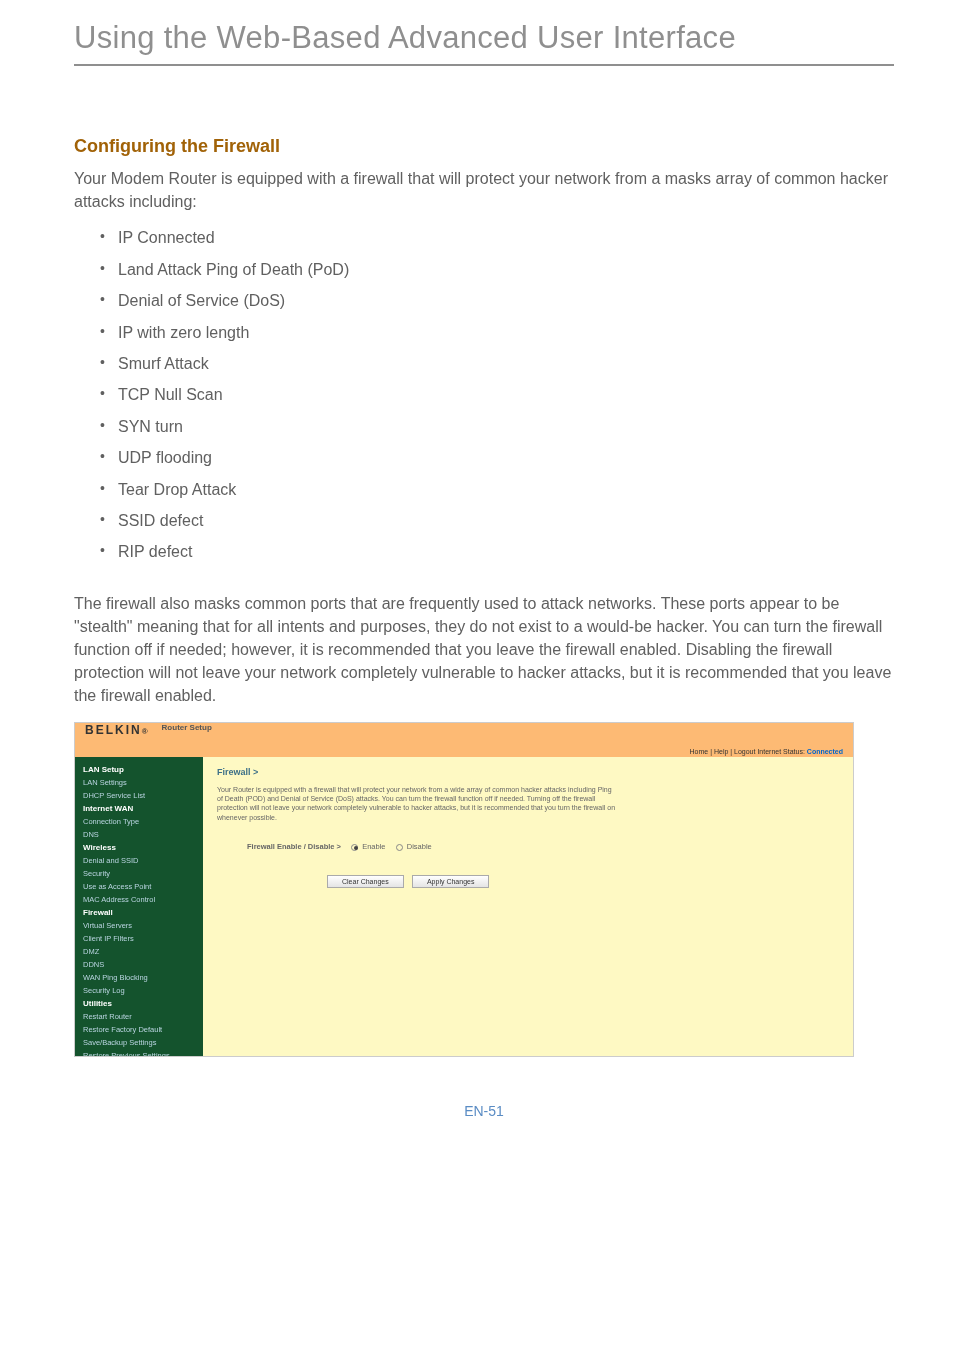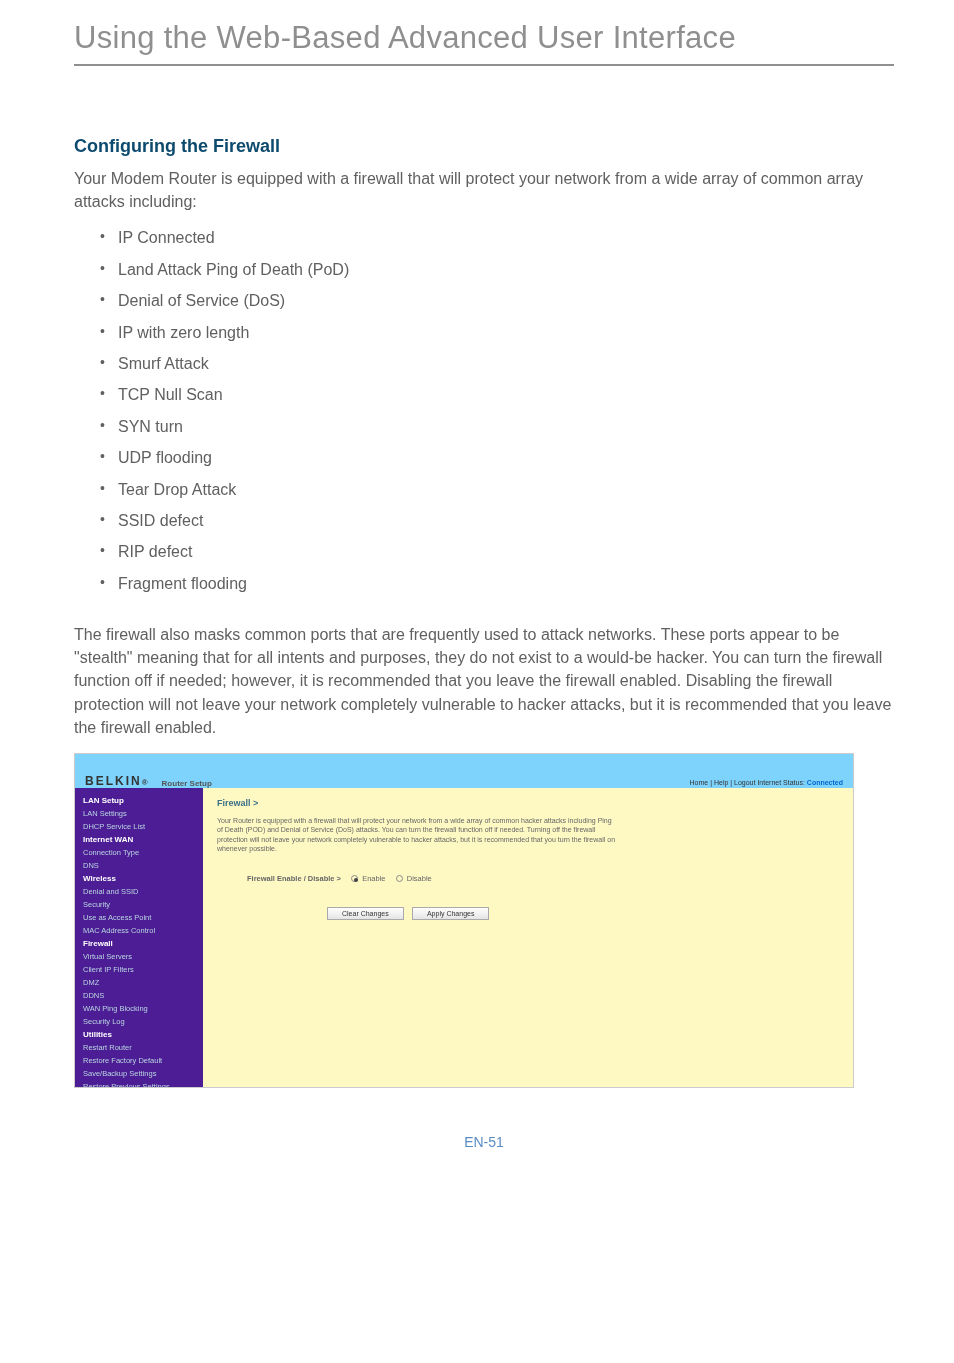--- a/index.html
+++ b/index.html
@@ -21,21 +21,21 @@
       letter-spacing: 0.3px;
     }
     .title-rule {
       border: none;
       border-top: 2px solid #8f8f8f;
       margin-bottom: 70px;
     }
     .section-heading {
       font-size: 18px;
       font-weight: bold;
-      color: #0c4a6e;
+      color: #a16207;
       margin-bottom: 10px;
       margin-top: 24px;
     }
     .body-text {
       font-size: 16px;
       line-height: 1.45;
       color: #606060;
       margin-bottom: 14px;
     }
     .bullets {
@@ -65,22 +65,22 @@
       width: 780px;
       height: 335px;
       margin-top: 10px;
       position: relative;
       font-size: 8px;
       overflow: hidden;
     }
     .router-header {
       height: 34px;
       display: flex;
-      align-items: flex-end;
-      background: #7dd3fc;
+      align-items: flex-start;
+      background: #fdba74;
       padding: 0 10px;
       position: relative;
     }
     .brand {
       font-weight: bold;
       font-size: 12px;
       letter-spacing: 2px;
       color: #333;
     }
     .brand-sub {
@@ -96,21 +96,21 @@
       font-size: 7px;
       color: #333;
     }
     .header-links .status-connected { color: #0066cc; font-weight: bold; }
     .router-body {
       display: flex;
       height: calc(100% - 34px);
     }
     .sidebar {
       width: 128px;
-      background: #4c1d95;
+      background: #14532d;
       padding: 6px 0;
       overflow: hidden;
     }
     .sidebar .nav-group {
       font-weight: bold;
       color: #fff;
       font-size: 8px;
       padding: 2px 8px;
     }
     .sidebar .nav-item {
@@ -186,35 +186,34 @@
     }
   </style>
 </head>
 <body>
 
 <div class="page">
   <div class="top-title">Using the Web-Based Advanced User Interface</div>
   <hr class="title-rule">
 
   <div class="section-heading">Configuring the Firewall</div>
-  <div class="body-text">Your Modem Router is equipped with a firewall that will protect your network from a wide array of common array attacks including:</div>
+  <div class="body-text">Your Modem Router is equipped with a firewall that will protect your network from a masks array of common hacker attacks including:</div>
 
   <ul class="bullets">
     <li>IP Connected</li>
     <li>Land Attack Ping of Death (PoD)</li>
     <li>Denial of Service (DoS)</li>
     <li>IP with zero length</li>
     <li>Smurf Attack</li>
     <li>TCP Null Scan</li>
     <li>SYN turn</li>
     <li>UDP flooding</li>
     <li>Tear Drop Attack</li>
     <li>SSID defect</li>
     <li>RIP defect</li>
-    <li>Fragment flooding</li>
   </ul>
 
   <div class="body-text">The firewall also masks common ports that are frequently used to attack networks. These ports appear to be "stealth" meaning that for all intents and purposes, they do not exist to a would-be hacker. You can turn the firewall function off if needed; however, it is recommended that you leave the firewall enabled. Disabling the firewall protection will not leave your network completely vulnerable to hacker attacks, but it is recommended that you leave the firewall enabled.</div>
 
   <div class="router-shot">
     <div class="router-header">
       <span class="brand"><span>BELKIN</span><span style="font-size:8px;">®</span></span>
       <span class="brand-sub">Router Setup</span>
       <span class="header-links">
         <span>Home | Help | Logout   Internet Status:</span>

